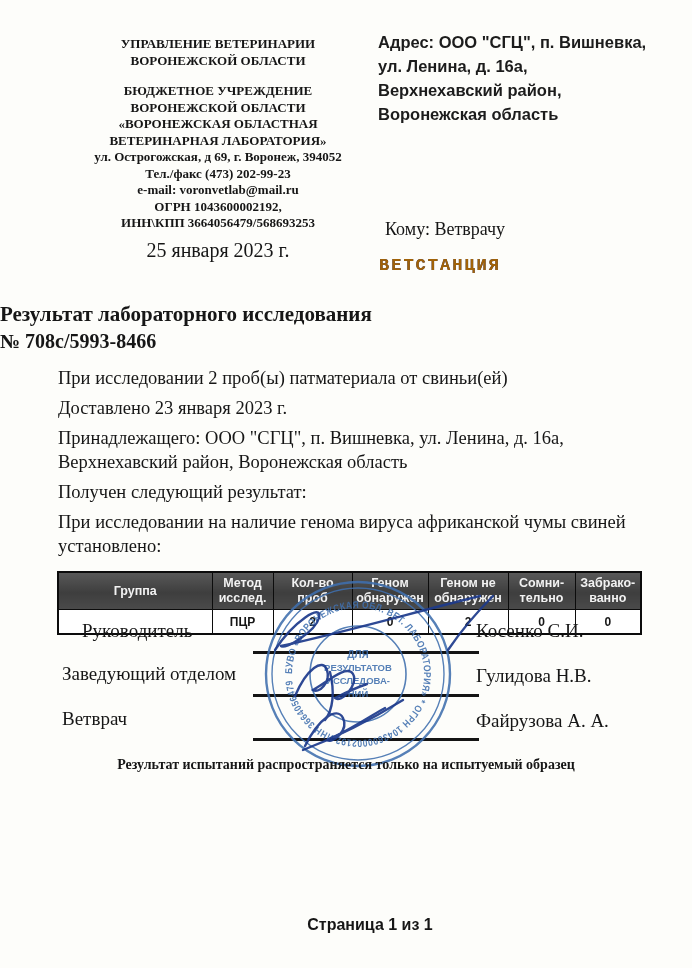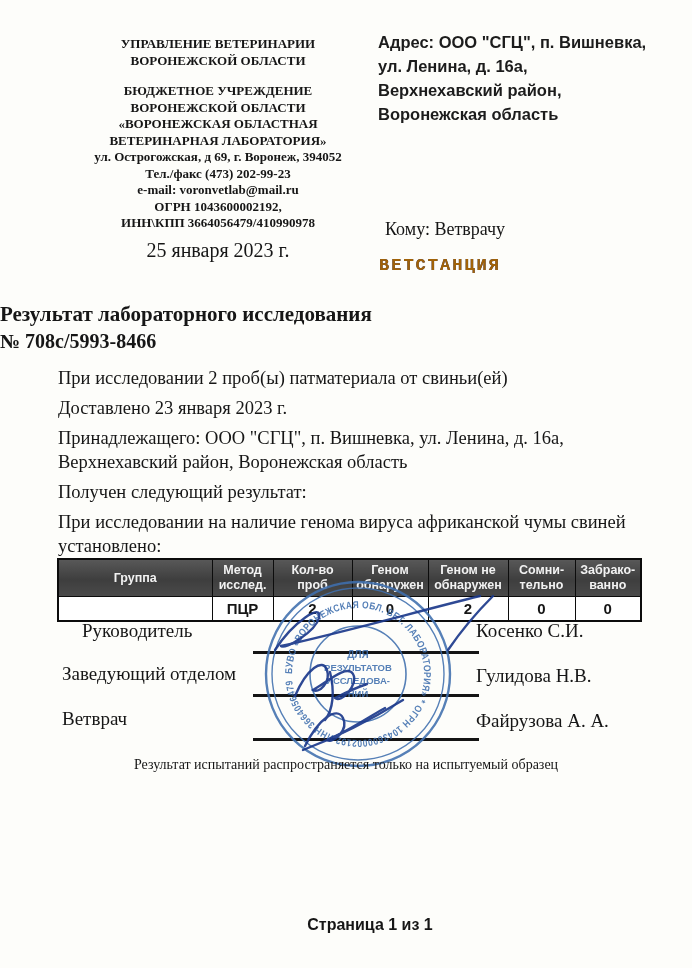--- a/index.html
+++ b/index.html
@@ -29,41 +29,41 @@
        font-weight:normal;font-size:20px;}
 
   .doc-title{left:0;top:301px;width:100%;text-align:left;
        font-weight:bold;font-size:21px;line-height:27px;}
   .doc-title .num{font-size:20px;}
 
   .body-text{left:58px;top:366px;width:590px;font-size:18.5px;line-height:24px;}
   .body-text p{margin:0 0 6px 0;}
 
   
-  table.results{position:absolute;left:57px;top:558px;width:585px;
+  table.results{position:absolute;left:57px;top:571px;width:585px;
        border-collapse:collapse;table-layout:fixed;}
   table.results th{
        background:linear-gradient(180deg,#585858,#3e3e3e 55%,#4a4a4a);
        color:#f2f2f2;font-family:"Liberation Sans", sans-serif;
        font-weight:bold;font-size:12.5px;line-height:15px;
        border:1.6px solid #0c0c0c;padding:3px 1px;
        white-space:pre-line;text-align:center;vertical-align:middle;}
   table.results td{
        font-family:"Liberation Sans", sans-serif;font-weight:bold;
-       font-size:15px;border:1.6px solid #0c0c0c;height:21px;
+       font-size:12px;border:1.6px solid #0c0c0c;height:21px;
        text-align:center;vertical-align:middle;background:#fff;}
   table.results{border:2px solid #0c0c0c;}
 
   
   .sig-role{left:62px;font-size:19px;}
   .sig-name{left:476px;font-size:19px;}
   .sig-line{left:253px;width:226px;height:3px;background:#141414;}
 
   .footer-note{left:0;top:757px;width:100%;text-align:center;
-       font-weight:normal;font-size:14px;}
+       font-weight:bold;font-size:14px;}
   .page-number{left:0;top:916px;width:100%;text-align:center;
        font-family:"Liberation Sans", sans-serif;font-weight:bold;font-size:16px;padding-left:24px;}
 
   .stamp-svg{left:252px;top:580px;}
   .ink-svg{left:235px;top:588px;}
   svg text{font-family:"Liberation Sans", sans-serif;}
 </style>
 </head>
 <body>
 
@@ -73,21 +73,21 @@
     <div>УПРАВЛЕНИЕ ВЕТЕРИНАРИИ</div>
     <div>ВОРОНЕЖСКОЙ ОБЛАСТИ</div>
     <div class="gap">БЮДЖЕТНОЕ УЧРЕЖДЕНИЕ</div>
     <div>ВОРОНЕЖСКОЙ ОБЛАСТИ</div>
     <div>«ВОРОНЕЖСКАЯ ОБЛАСТНАЯ</div>
     <div>ВЕТЕРИНАРНАЯ ЛАБОРАТОРИЯ»</div>
     <div>ул. Острогожская, д 69, г. Воронеж, 394052</div>
     <div>Тел./факс  (473) 202-99-23</div>
     <div>e-mail:  voronvetlab@mail.ru</div>
     <div>ОГРН 1043600002192,</div>
-    <div>ИНН\КПП 3664056479/410990978</div>
+    <div>ИНН\КПП 3664056479/568693253</div>
   </div>
 
   <div class="abs recipient-address">Адрес: ООО "СГЦ", п. Вишневка, ул. Ленина, д. 16а, Верхнехавский район, Воронежская область</div>
   <div class="abs recipient-to">Кому: Ветврачу</div>
   <div class="abs vetstancia">ВЕТСТАНЦИЯ</div>
 
   <div class="abs issue-date">25 января 2023 г.</div>
 
   <div class="abs doc-title">
     <div>Результат лабораторного исследования</div>

